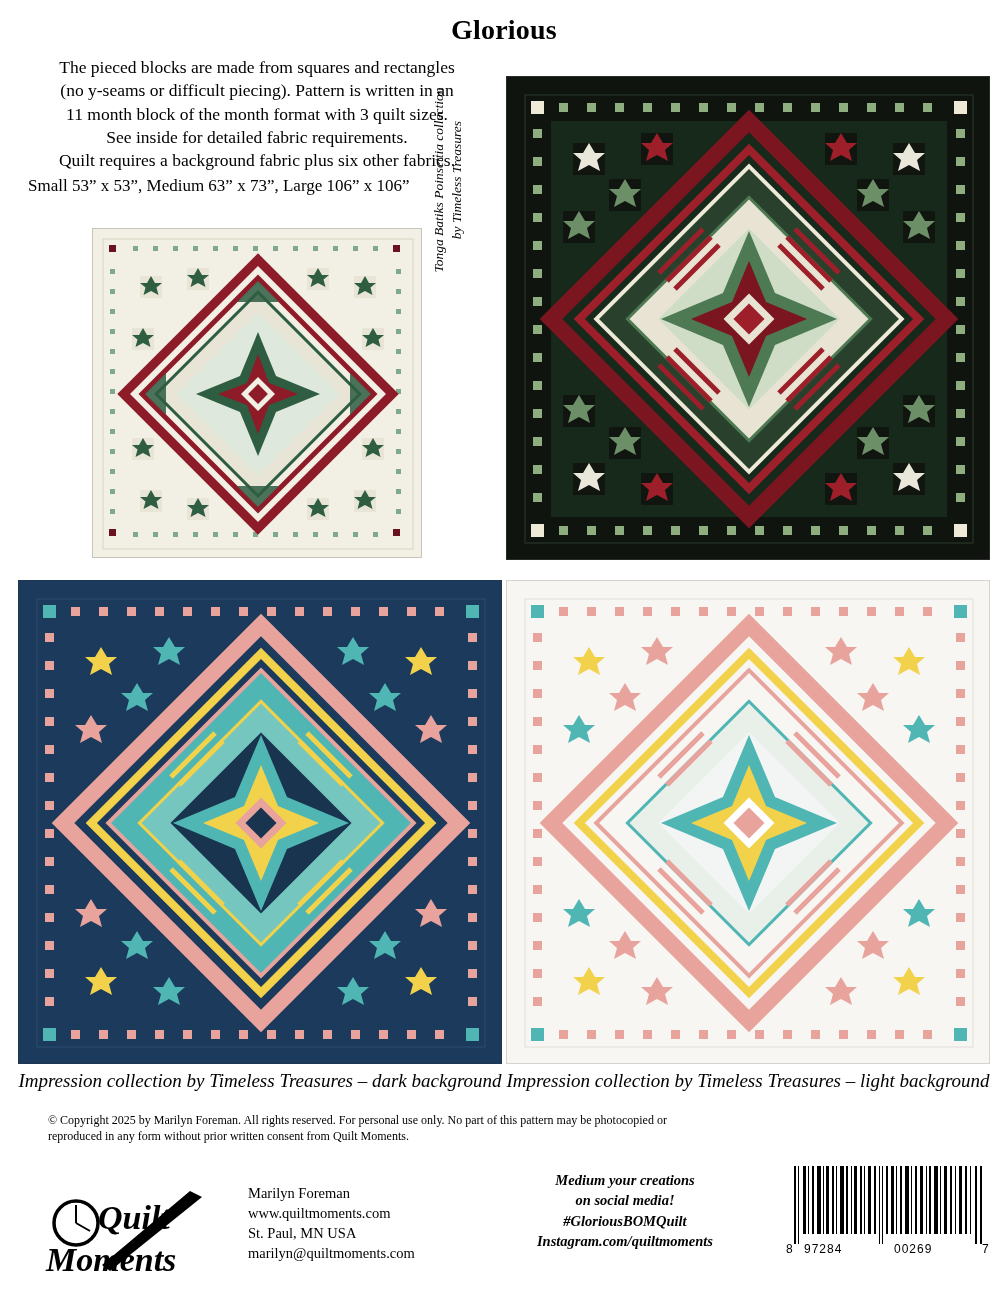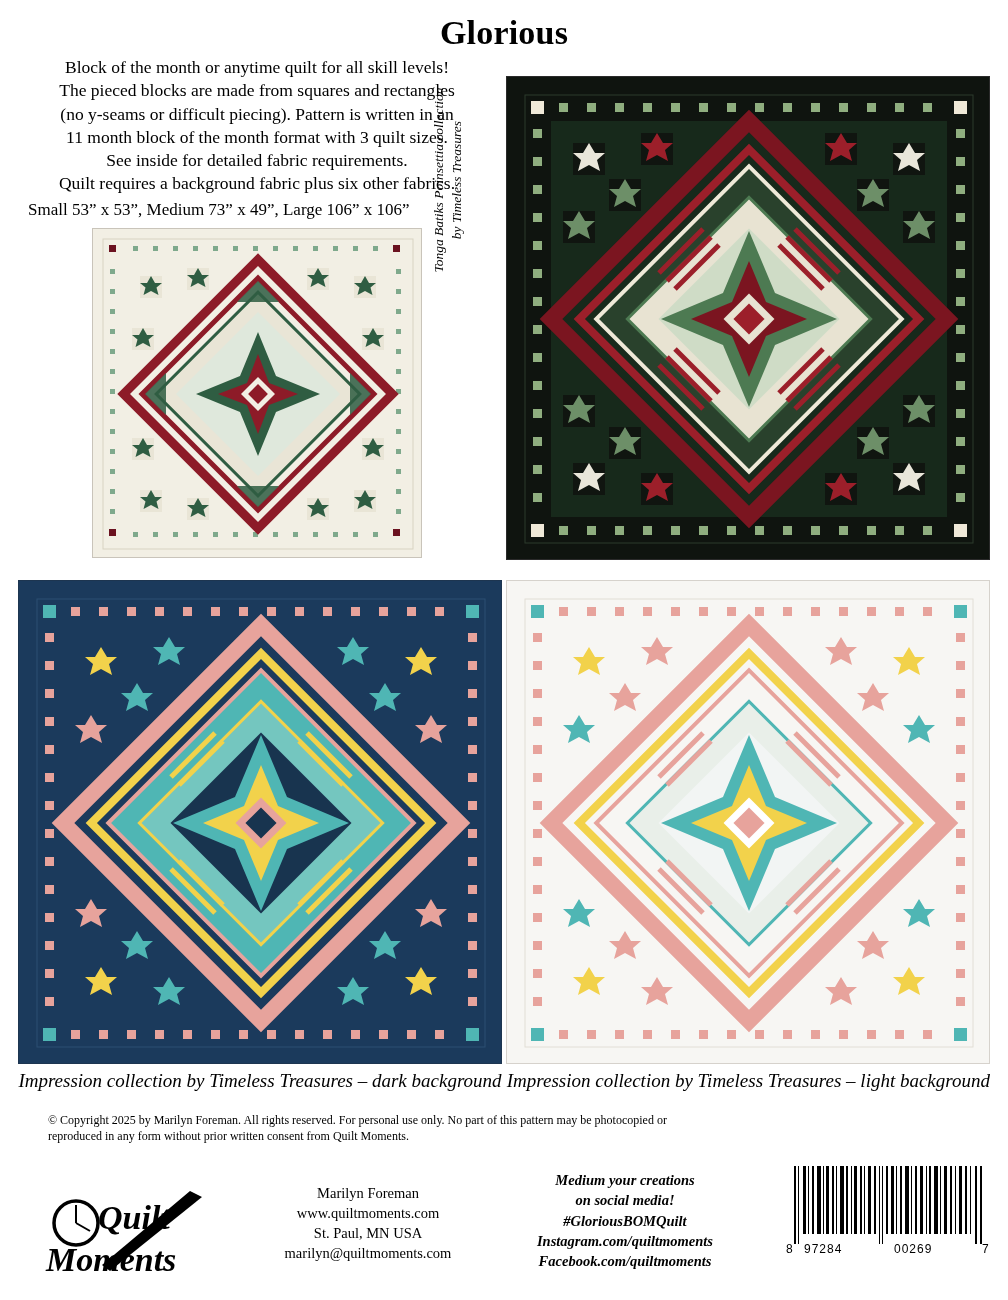--- a/index.html
+++ b/index.html
@@ -21,21 +21,21 @@
     height: 1300px;
   }
 
   
   .title {
     position: absolute;
     top: 14px;
     left: 0;
     width: 1008px;
     text-align: center;
-    font-size: 34px;
+    font-size: 28px;
     font-weight: bold;
     letter-spacing: 0.2px;
   }
 
   
   .intro {
     position: absolute;
     top: 56px;
     left: 22px;
     width: 470px;
@@ -78,21 +78,21 @@
   }
 
   .caption {
     position: absolute;
     font-style: italic;
     font-size: 19px;
     text-align: center;
     width: 484px;
   }
   .cap-dark  { left: 18px;  top: 1070px; }
-  .cap-light { left: 506px; top: 1070px; text-align: right; }
+  .cap-light { left: 506px; top: 1070px; }
 
   
   .copyright {
     position: absolute;
     left: 48px;
     top: 1112px;
     width: 900px;
     font-size: 12px;
     line-height: 1.35;
   }
@@ -105,21 +105,20 @@
     width: 205px;
     height: 95px;
   }
   .logo svg { display:block; }
 
   .addr {
     position: absolute;
     left: 248px;
     top: 1183px;
     width: 240px;
-    text-align: center;
     font-size: 14.5px;
     line-height: 1.38;
   }
 
   .social {
     position: absolute;
     left: 490px;
     top: 1170px;
     width: 270px;
     text-align: center;
@@ -162,27 +161,26 @@
   .d3 { left: 196px; }
 </style>
 </head>
 <body>
 
 <div class="page">
 
   <div class="title">Glorious</div>
 
   <div class="intro">
-    <div>Block of the month or anytime quilt for all skill levels!</div>
     <div>The pieced blocks are made from squares and rectangles</div>
     <div>(no y-seams or difficult piecing). Pattern is written in an</div>
     <div>11 month block of the month format with 3 quilt sizes.</div>
     <div>See inside for detailed fabric requirements.</div>
     <div>Quilt requires a background fabric plus six other fabrics.</div>
-    <div class="sizes">Small 53” x 53”, Medium 73” x 49”, Large 106” x 106”</div>
+    <div class="sizes">Small 53” x 53”, Medium 63” x 73”, Large 106” x 106”</div>
   </div>
 
   <div class="quilt q-cream">
     <div class="inner">
       <svg width="330" height="330" viewBox="0 0 330 330">
         <defs>
           <g id="starC">
             <rect x="-11" y="-11" width="22" height="22" fill="#e9e5d6"></rect>
             <polygon points="0,-11 4,-4 11,-4 5.5,0.5 7.5,8 0,4 -7.5,8 -5.5,0.5 -11,-4 -4,-4" fill="#2f5d42"></polygon>
           </g>
@@ -719,21 +717,20 @@
     <div>www.quiltmoments.com</div>
     <div>St. Paul, MN  USA</div>
     <div>marilyn@quiltmoments.com</div>
   </div>
 
   <div class="social">
     <div>Medium your creations</div>
     <div>on social media!</div>
     <div>#GloriousBOMQuilt</div>
     <div>Instagram.com/quiltmoments</div>
-    <div>Facebook.com/quiltmoments</div>
   </div>
 
   <div class="sku">QM169</div>
   <div class="barcode">
     <svg class="bars" viewBox="0 0 192 78" preserveAspectRatio="none">
       <g fill="#000">
         <rect x="0" y="0" width="2" height="78"></rect>
         <rect x="4" y="0" width="1" height="78"></rect>
         <rect x="9" y="0" width="3" height="68"></rect>
           <rect x="14" y="0" width="1" height="68"></rect>

